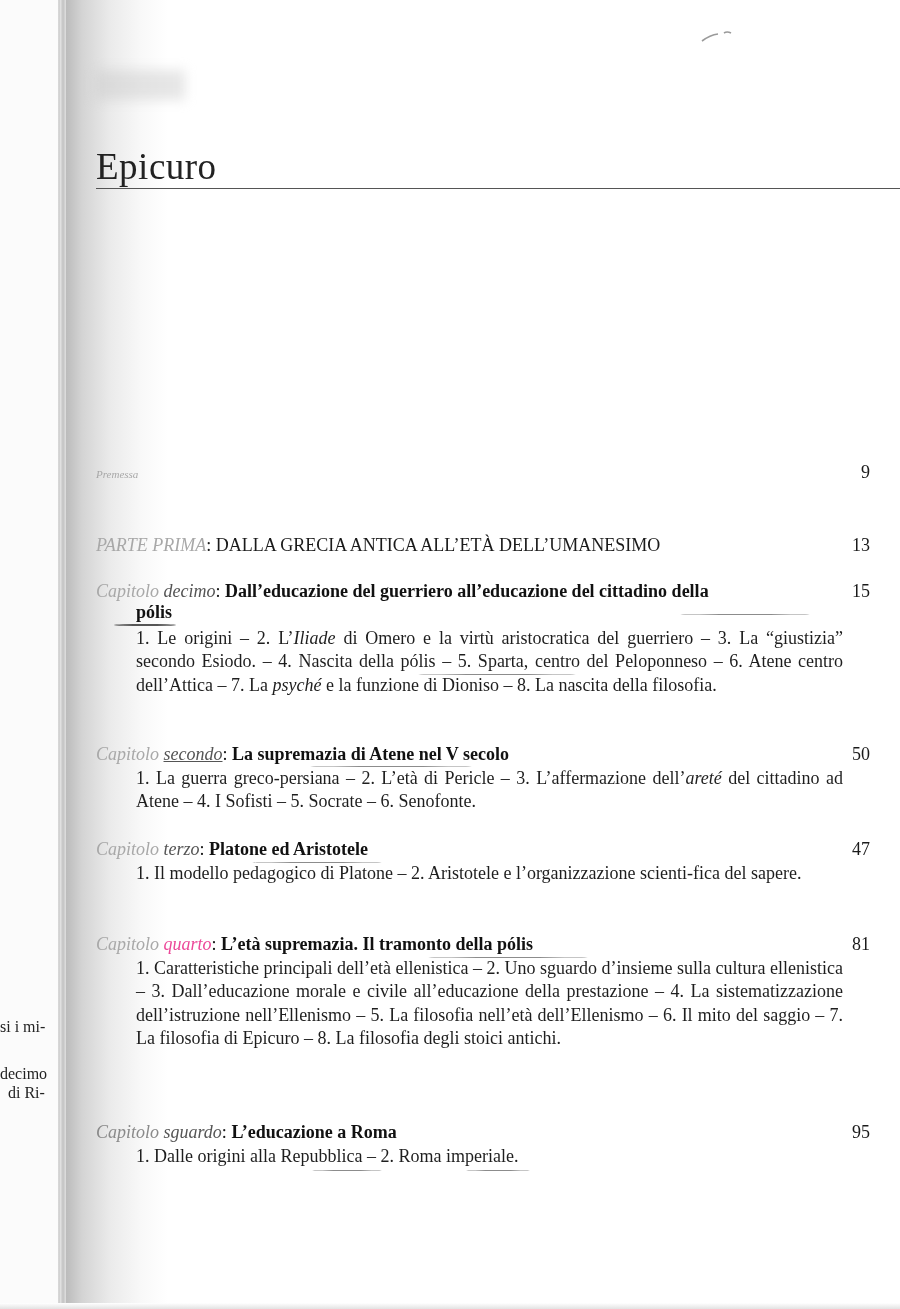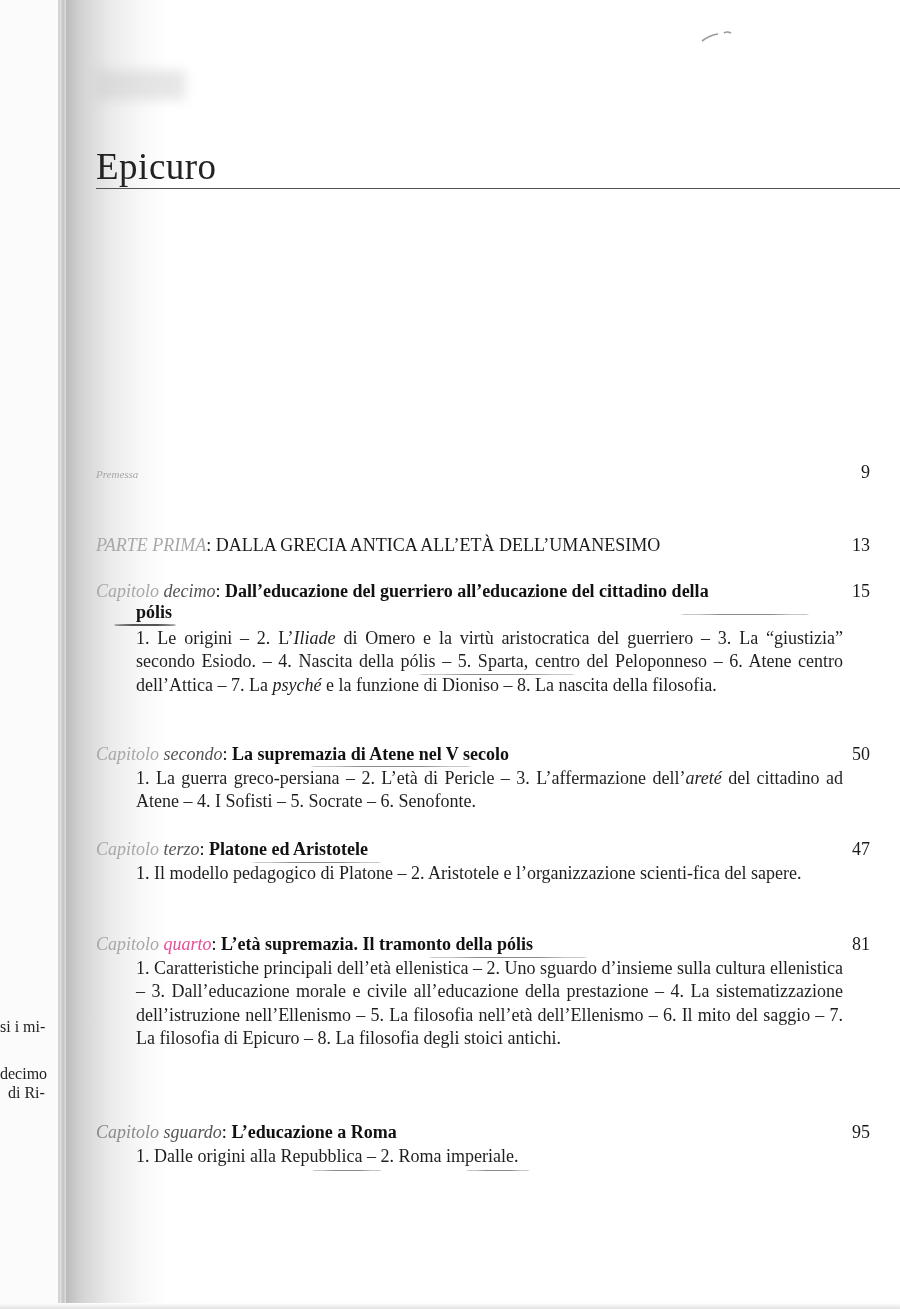--- a/index.html
+++ b/index.html
@@ -97,21 +97,21 @@
 <div class="pg" style="top:579px;">15</div>
 <div class="row" style="top:600px;left:136px;">
   <span class="bold faded blur">pólis</span>
 </div>
 <div class="ul" style="left:680px;top:614px;width:130px;"></div>
 <div class="ul" style="left:114px;top:624px;width:62px;border-top-width:2px;border-color:#555;"></div>
 <div class="sub" style="top:627px;"><span>1. Le origini – 2. L’</span><span class="it">Iliade</span><span> di Omero e la virtù aristocratica del guerriero – 3. La “giustizia” secondo Esiodo. – 4. Nascita della pólis – 5. Sparta, centro del Peloponneso – 6. Atene centro dell’Attica – 7. La </span><span class="it">psyché</span><span> e la funzione di Dioniso – 8. La nascita della filosofia.</span></div>
 <div class="ul" style="left:418px;top:674px;width:158px;"></div>
 
 <div class="row heading" style="top:742px;">
-  <span class="it faded"><span>Capitolo</span> <span style="color:#555;">secondo</span></span><span>: </span><span class="bold">La supremazia di Atene nel V secolo</span>
+  <span class="it faded"><span>Capitolo</span> <span style="color:#555;text-decoration:underline;">secondo</span></span><span>: </span><span class="bold">La supremazia di Atene nel V secolo</span>
 </div>
 <div class="pg" style="top:742px;">50</div>
 <div class="ul" style="left:310px;top:766px;width:162px;"></div>
 <div class="sub" style="top:767px;"><span>1. La guerra greco-persiana – 2. L’età di Pericle – 3. L’affermazione dell’</span><span class="it">areté</span><span> del cittadino ad Atene – 4. I Sofisti – 5. Socrate – 6. Senofonte.</span></div>
 
 <div class="row heading" style="top:837px;">
   <span class="it faded"><span>Capitolo</span> <span style="color:#555;">terzo</span></span><span>: </span><span class="bold">Platone ed Aristotele</span>
 </div>
 <div class="pg" style="top:837px;">47</div>
 <div class="ul" style="left:252px;top:862px;width:130px;"></div>

